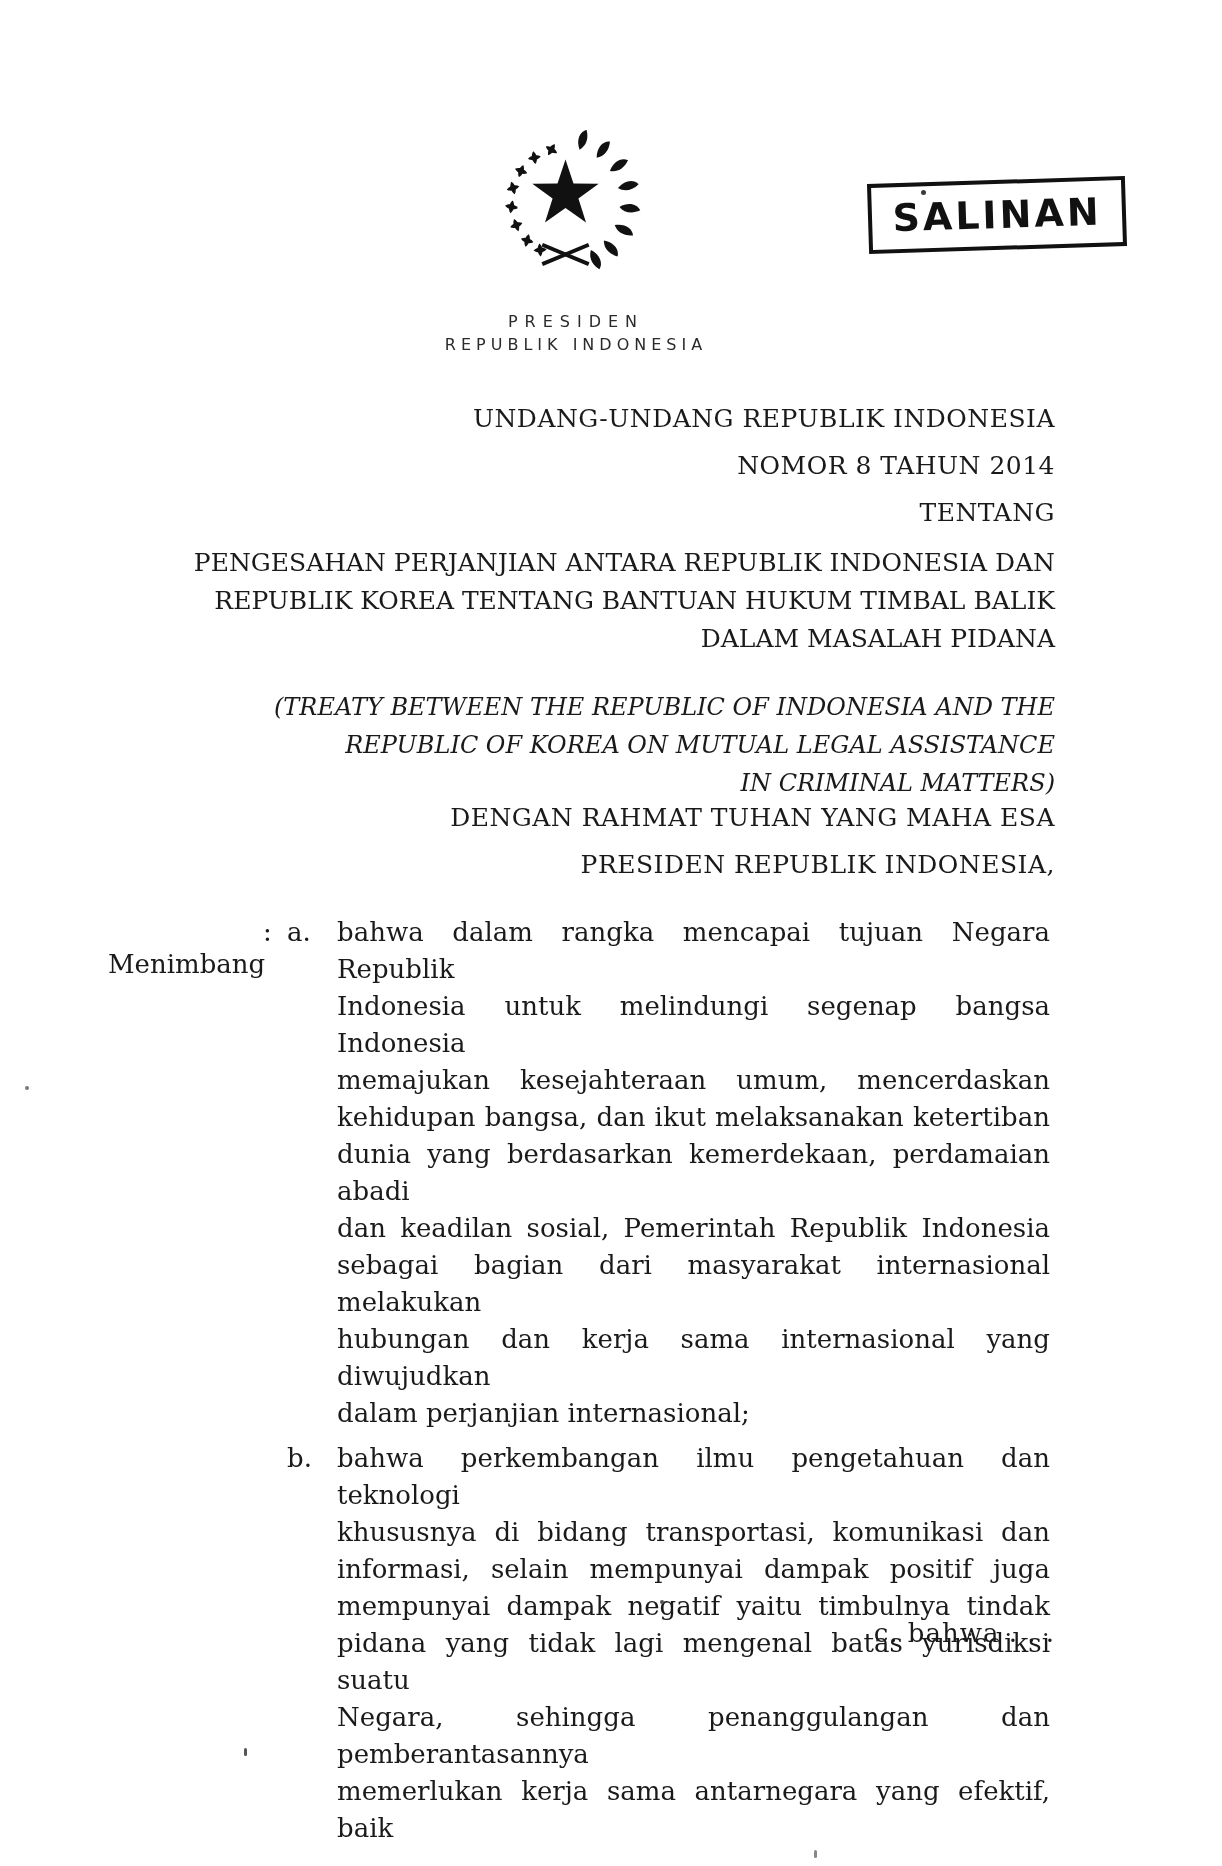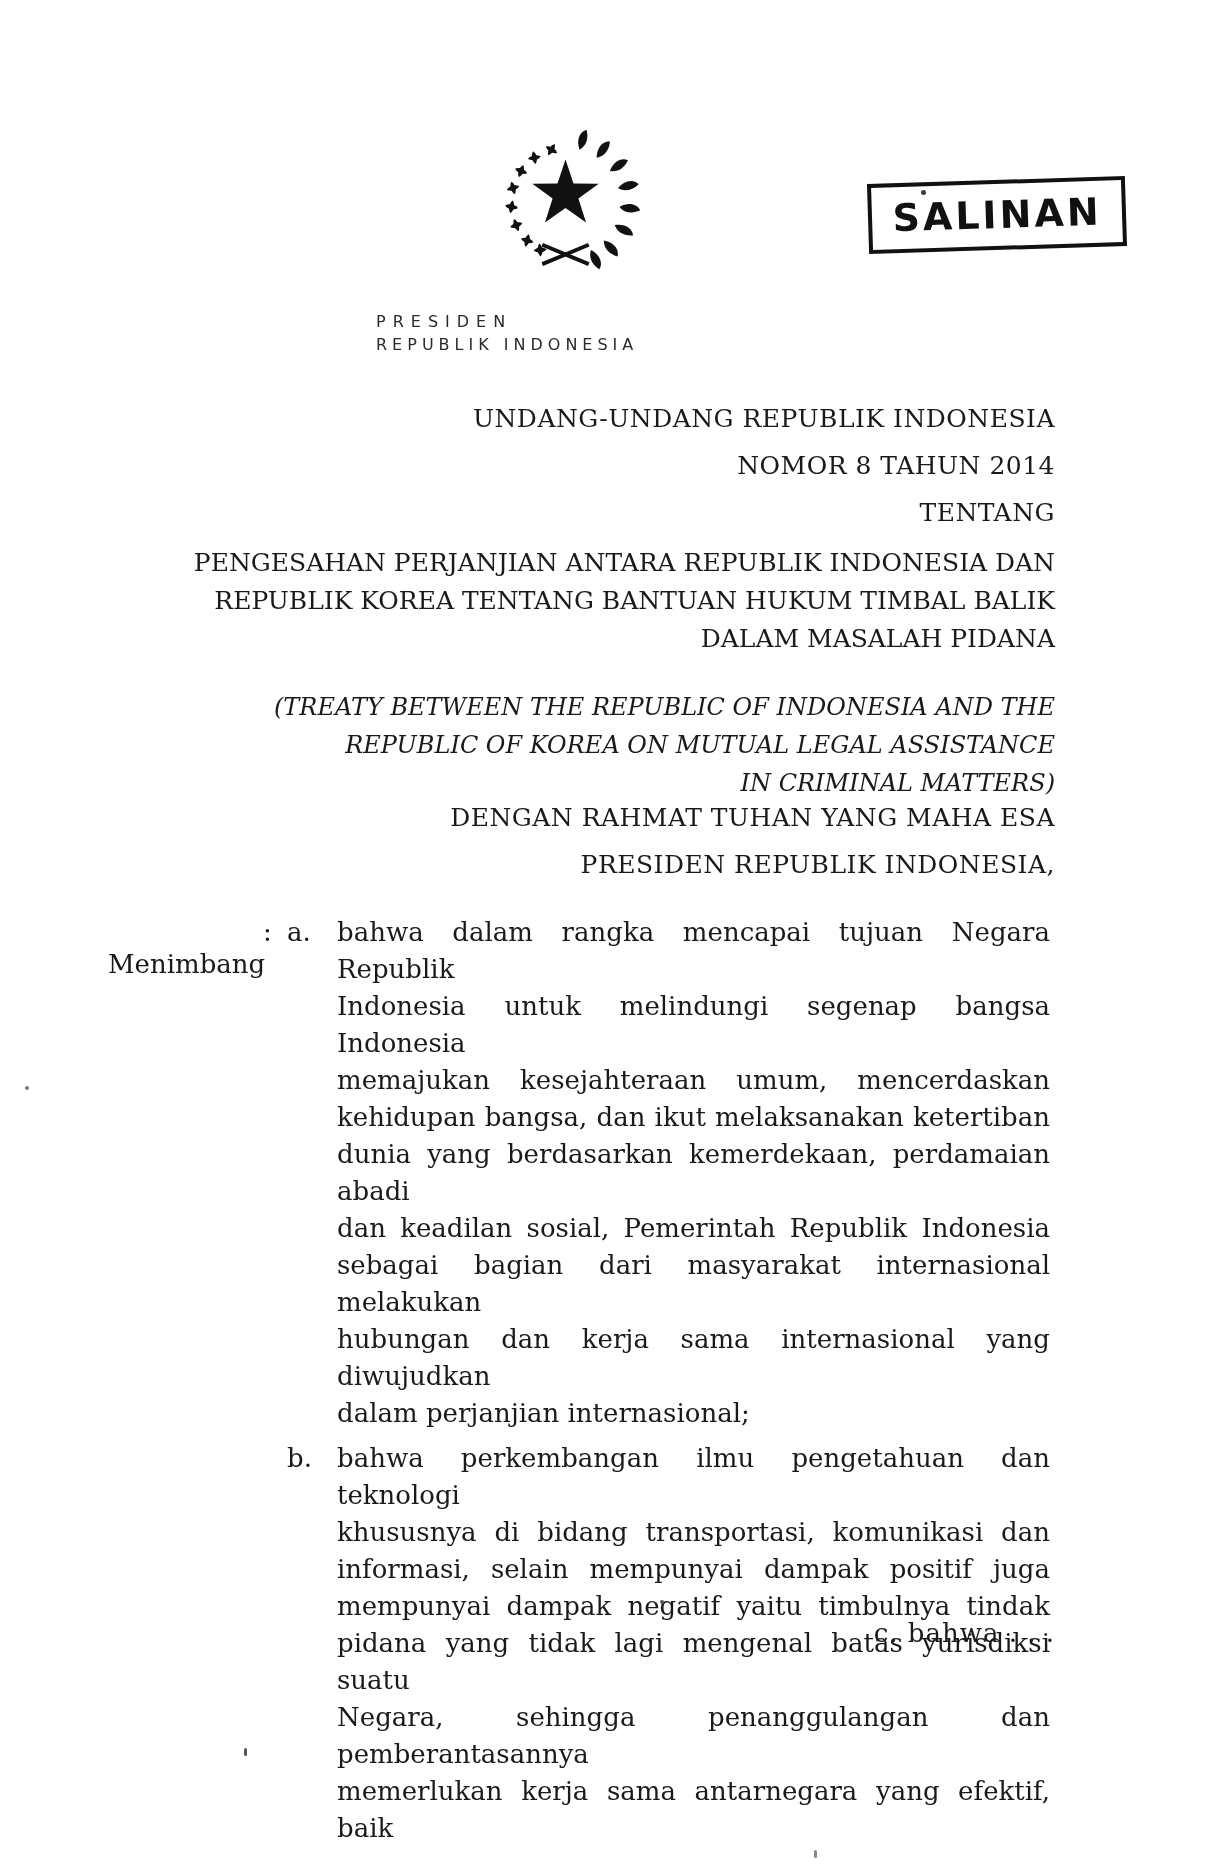--- a/index.html
+++ b/index.html
@@ -9,21 +9,21 @@
     font-family:"DejaVu Serif", serif;
   }
 
   
   .emblem { position:absolute; left:488px; top:130px; width:155px; height:152px; }
   .emblem path, .emblem polygon { fill:#111; }
 
   
   .letterhead {
     position:absolute; left:376px; top:310px; width:400px;
-    text-align:left; font-family:"DejaVu Sans", sans-serif;
+    text-align:center; font-family:"DejaVu Sans", sans-serif;
     color:#2a2a2a;
   }
   .letterhead .lh1 { font-size:16px; letter-spacing:7px; line-height:23px; }
   .letterhead .lh2 { font-size:16px; letter-spacing:5px; line-height:23px; }
 
   
   .stamp {
     position:absolute; left:868px; top:180px; width:250px; height:62px;
     border:4px solid #111; transform:rotate(-1.8deg);
     display:flex; align-items:center; justify-content:center;

